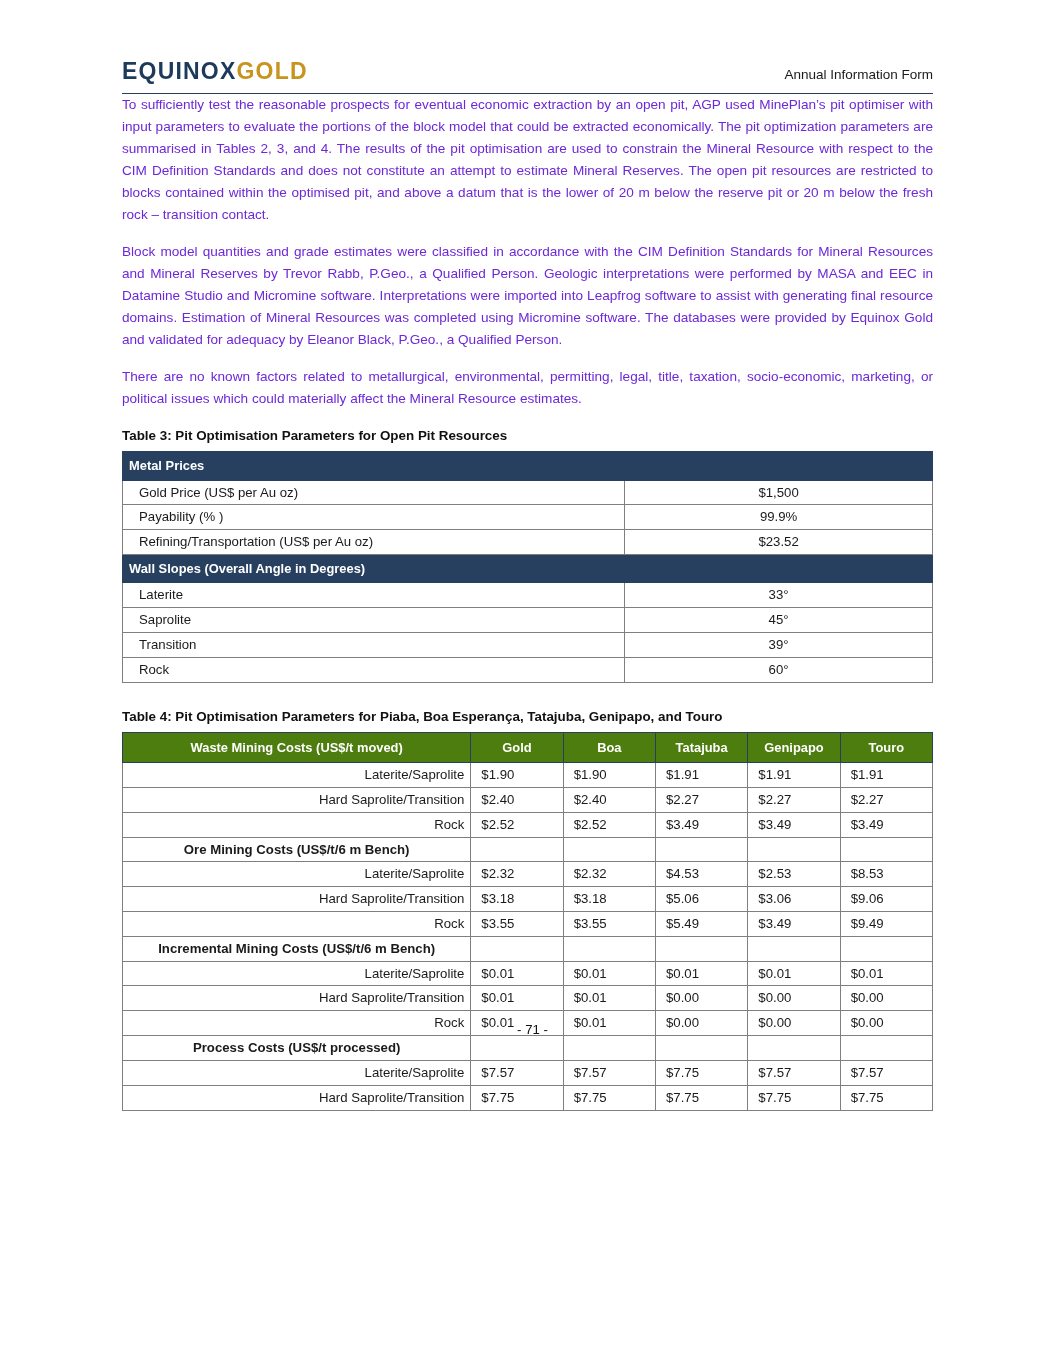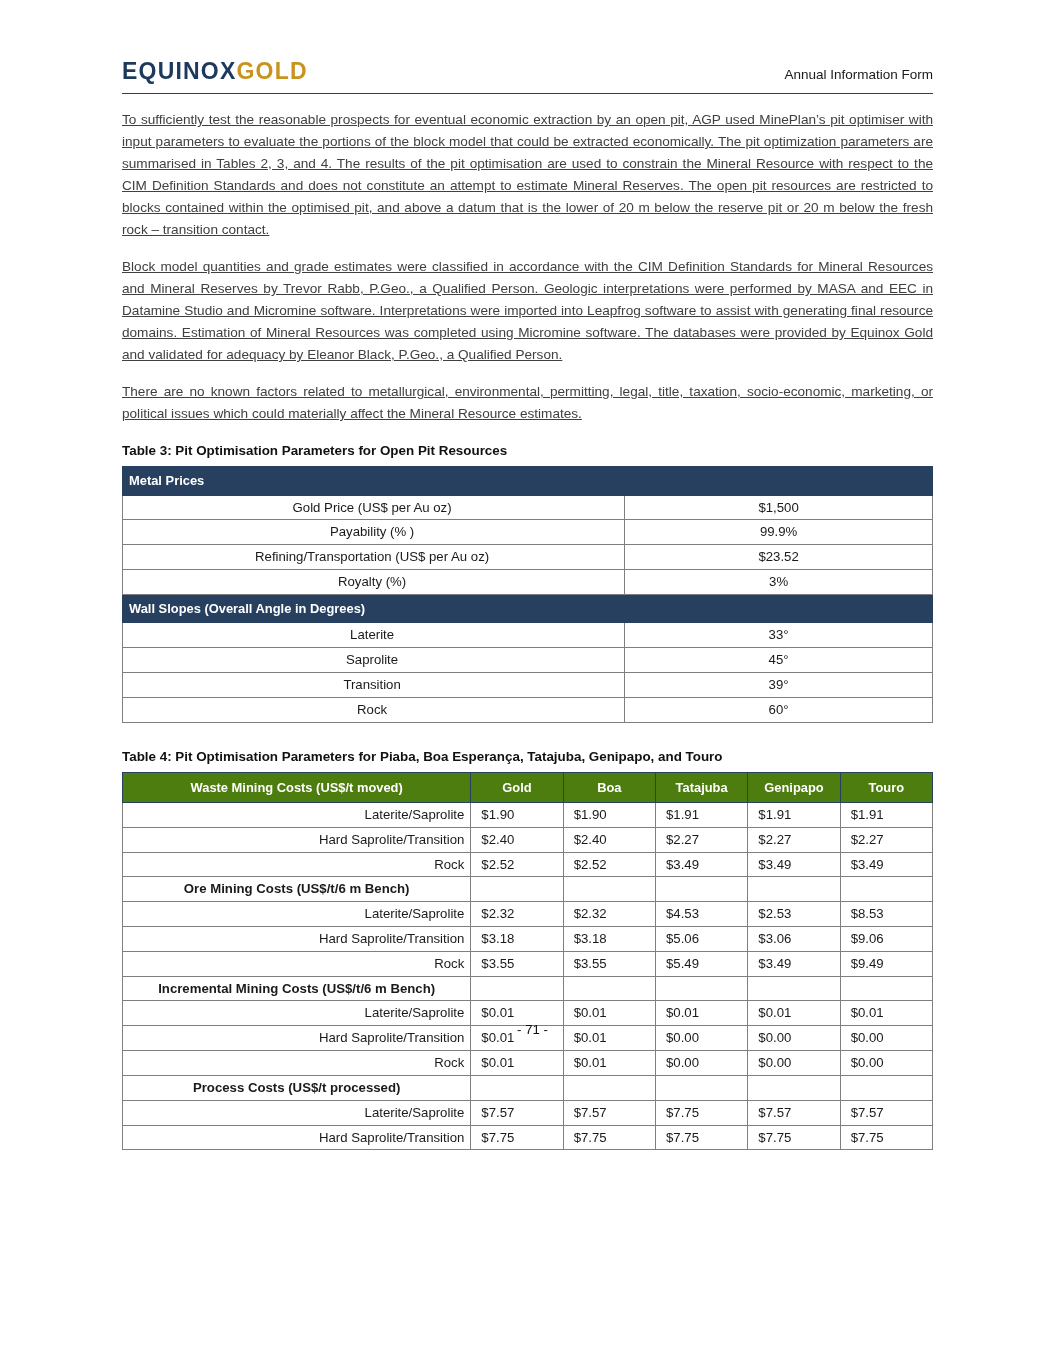--- a/index.html
+++ b/index.html
@@ -40,23 +40,22 @@
   .header-right {
     font-size: 13.5px;
     color: #1a1a1a;
     padding-bottom: 1px;
   }
   
   p.para {
     font-size: 13.6px;
     line-height: 1.62;
     text-align: justify;
-    margin: 15px 0 15px 0;
-    color: #404040;
-    text-decoration: underline;
+    margin: 0 0 15px 0;
+    color: #6d28d9;
   }
   .first-para { margin-top: 40px; }
   
   .table-caption {
     font-size: 13.4px;
     font-weight: bold;
     margin: 18px 0 8px 0;
     color: #111;
   }
   
@@ -73,22 +72,22 @@
   .t3 .section-head td {
     background: #27405f;
     color: #ffffff;
     font-weight: bold;
     border: 1px solid #27405f;
     padding: 5px 6px;
     font-size: 12.9px;
   }
   .t3 td.label {
     width: 62%;
-    padding-left: 3px;
-    text-align: center;
+    padding-left: 16px;
+    text-align: left;
   }
   .t3 td.value {
     text-align: center;
   }
   .t4 th {
     background: #4d7c0f;
     color: #ffffff;
     font-weight: bold;
     text-align: center;
     border: 1px solid #27405f;
@@ -147,24 +146,20 @@
         <td class="value">$1,500</td>
       </tr>
       <tr>
         <td class="label">Payability (% )</td>
         <td class="value">99.9%</td>
       </tr>
       <tr>
         <td class="label">Refining/Transportation (US$ per Au oz)</td>
         <td class="value">$23.52</td>
       </tr>
-      <tr>
-        <td class="label">Royalty (%)</td>
-        <td class="value">3%</td>
-      </tr>
       <tr class="section-head">
         <td colspan="2">Wall Slopes (Overall Angle in Degrees)</td>
       </tr>
       <tr>
         <td class="label">Laterite</td>
         <td class="value">33°</td>
       </tr>
       <tr>
         <td class="label">Saprolite</td>
         <td class="value">45°</td>

